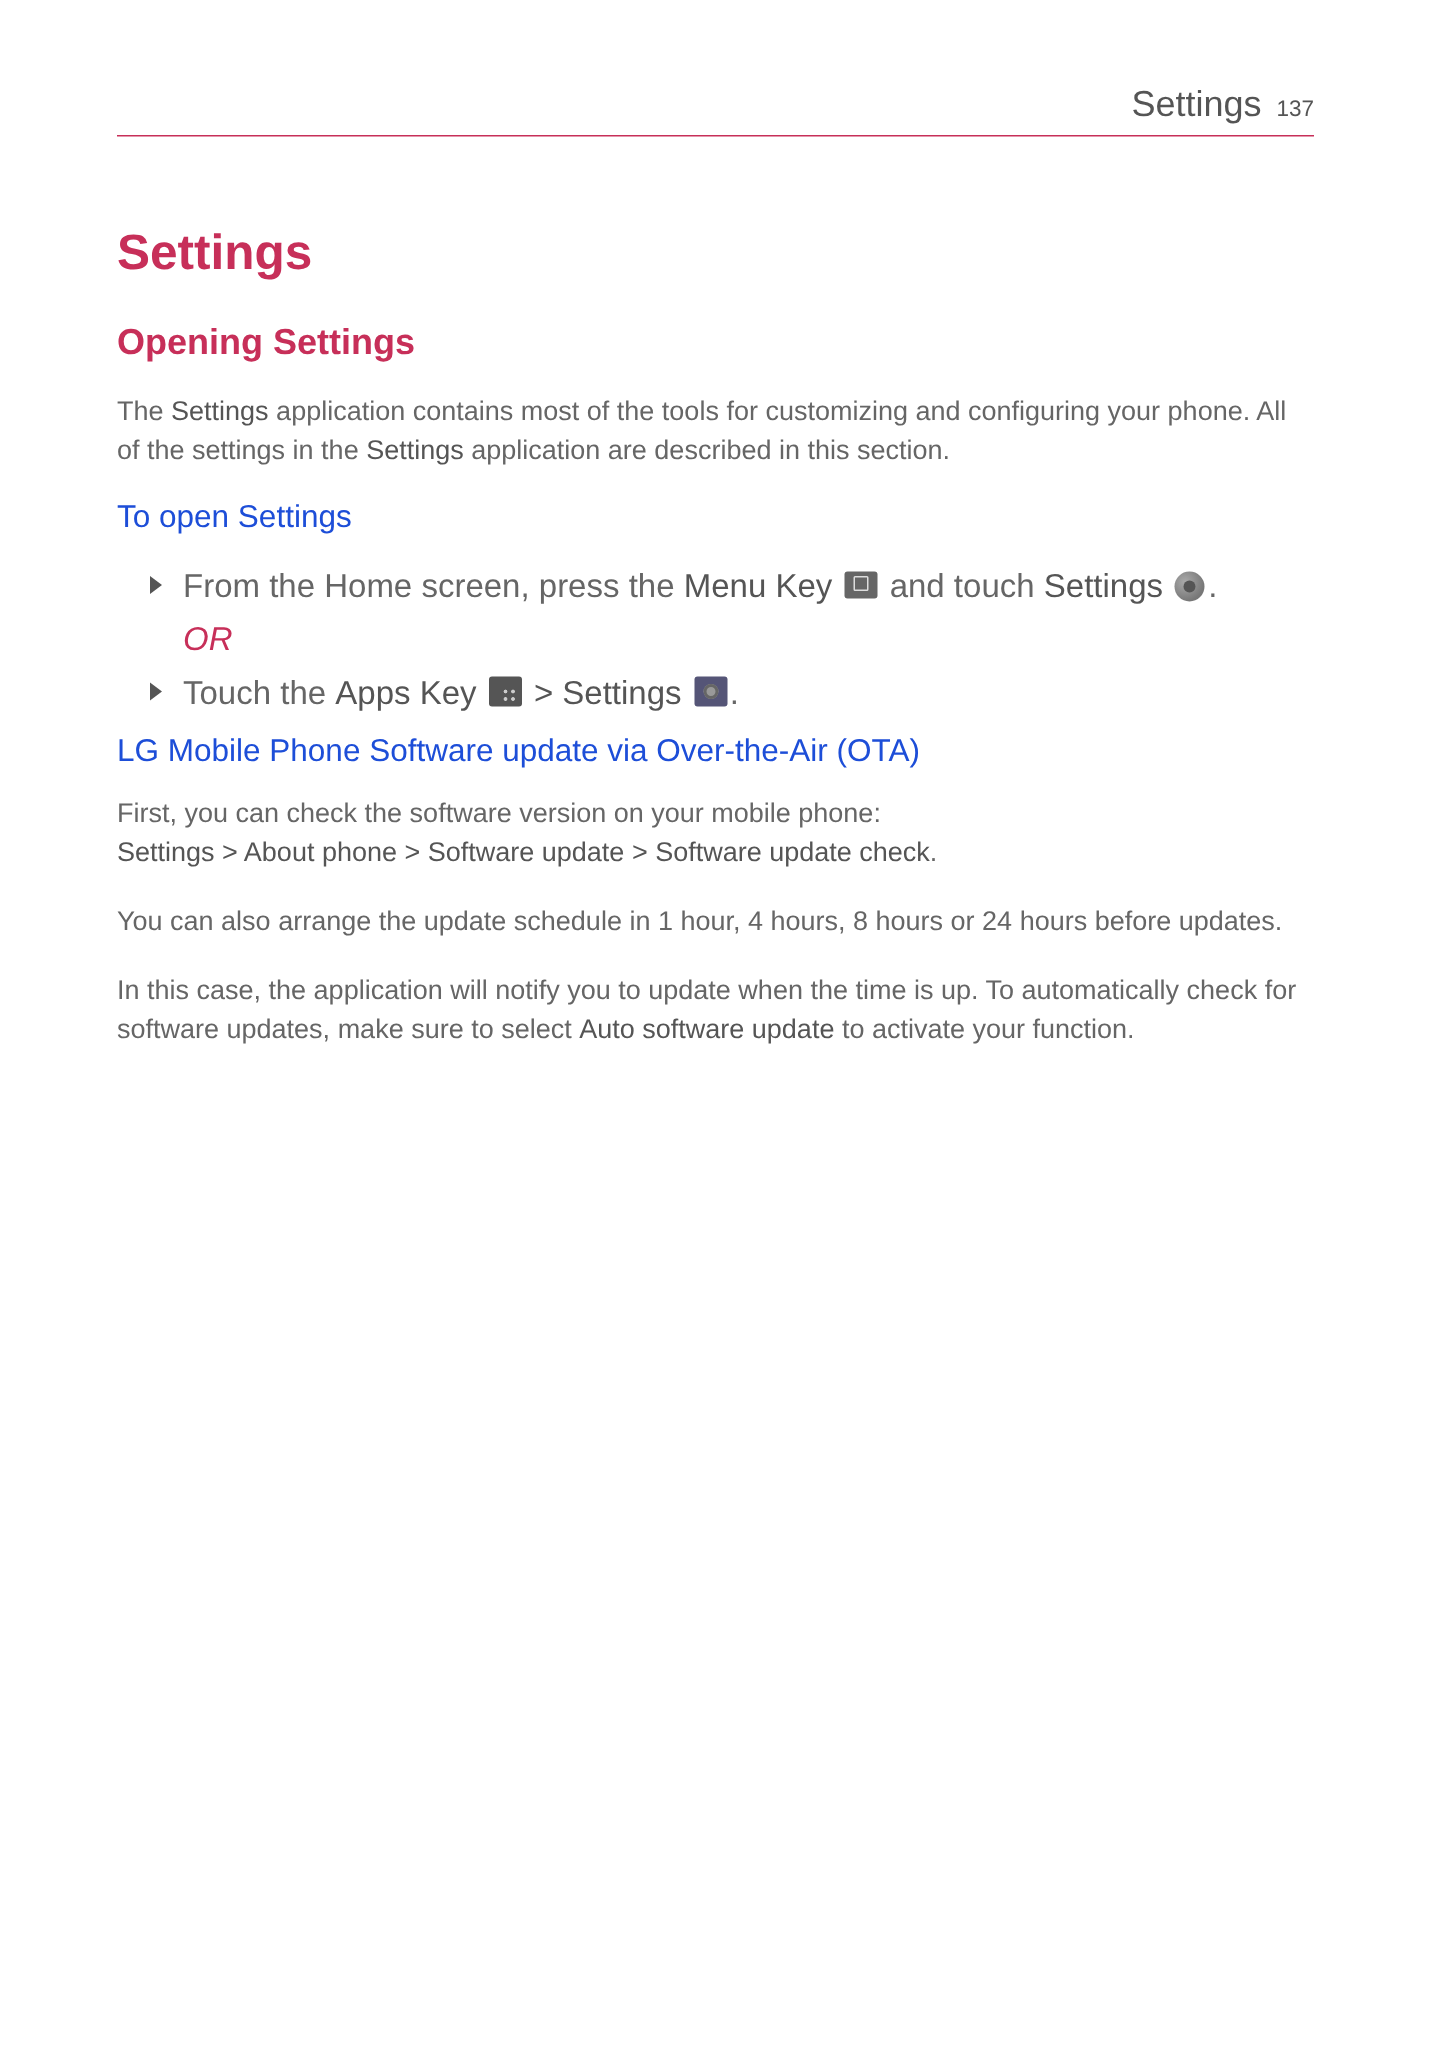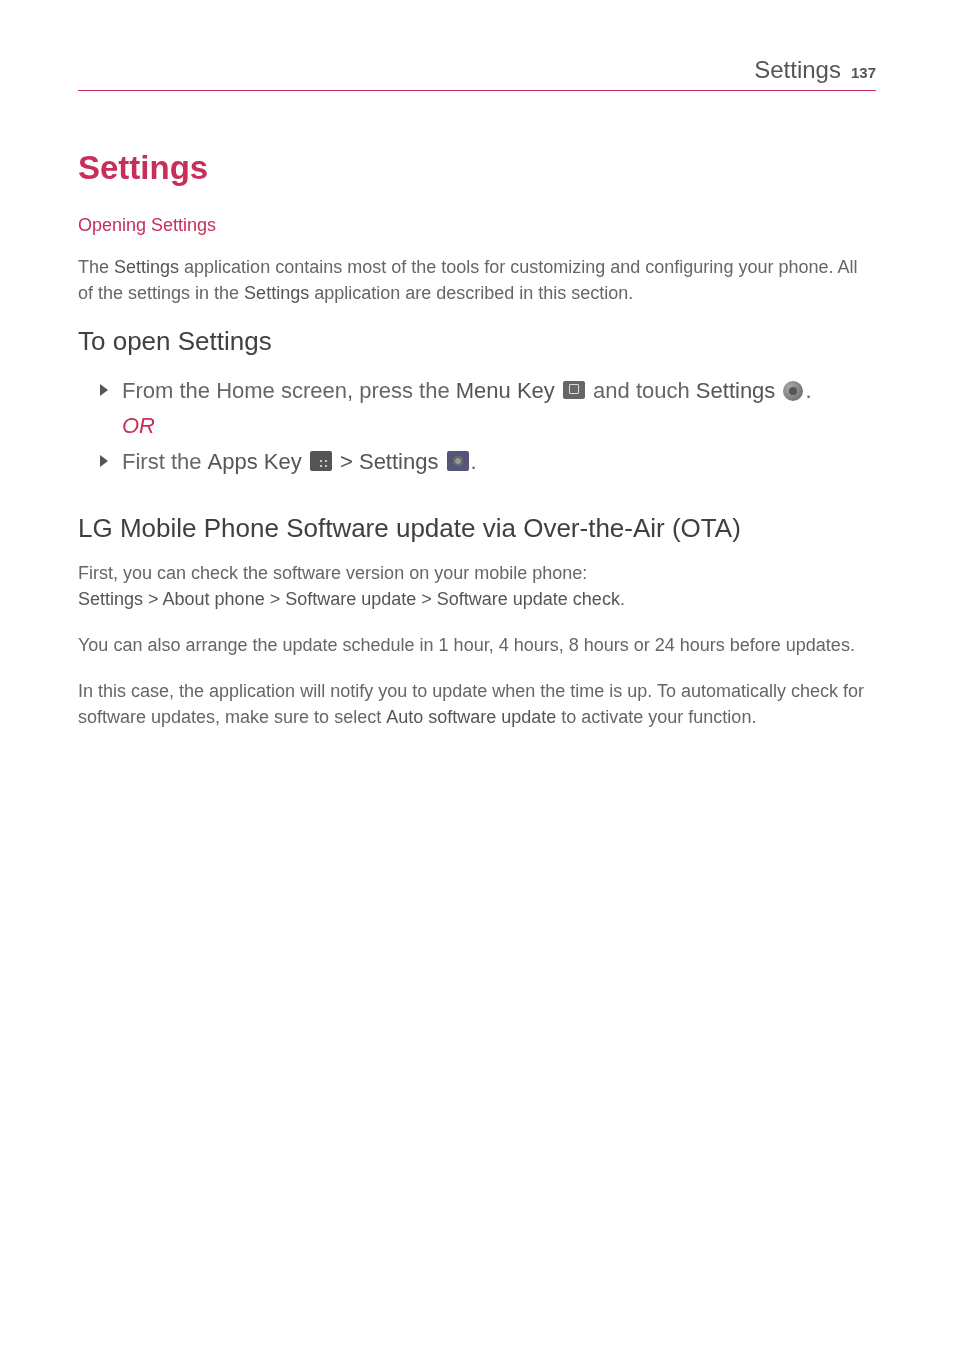--- a/index.html
+++ b/index.html
@@ -25,61 +25,61 @@
       border-bottom: 1px solid #c72f59;
     }
     .header-title {
       font-size: 24px;
       color: #555;
       font-weight: 300;
     }
     .page-num {
       font-size: 15px;
       color: #555;
-      font-weight: 700;
+      font-weight: 400;
     }
     .main {
       padding-top: 58px;
     }
     .h1 {
       font-size: 33px;
       color: #c72f59;
       font-weight: 700;
       margin-bottom: 28px;
     }
     .h2 {
-      font-size: 18px;
+      font-size: 24px;
       color: #c72f59;
-      font-weight: 400;
+      font-weight: 700;
       margin-bottom: 18px;
     }
     .h3 {
-      font-size: 26px;
-      color: #404040;
+      font-size: 21px;
+      color: #1d4ed8;
       font-weight: 400;
       margin-bottom: 16px;
     }
     .para {
       font-size: 18px;
       color: #666;
       line-height: 1.45;
       margin-bottom: 20px;
       font-weight: 300;
     }
     .bold {
       font-weight: 500;
       color: #555;
     }
     .or {
       color: #c72f59;
       font-weight: 400;
       font-style: italic;
     }
     .step-list {
-      margin-bottom: 34px;
+      margin-bottom: 10px;
       padding-left: 22px;
     }
     .step {
       font-size: 22px;
       color: #666;
       line-height: 1.6;
       font-weight: 300;
       position: relative;
       padding-left: 22px;
     }
@@ -212,21 +212,21 @@
     <div class="step">
       <span class="tri"></span>
       <span>From the Home screen, press the </span><span class="bold">Menu Key</span>
       <span class="icon icon-menu"></span><span> and touch </span><span class="bold">Settings</span>
       <span class="icon icon-settings-round"></span><span>.</span>
       <br>
       <span class="or">OR</span>
     </div>
     <div class="step">
       <span class="tri"></span>
-      <span>First the </span><span class="bold">Apps Key</span>
+      <span>Touch the </span><span class="bold">Apps Key</span>
       <span class="icon icon-apps"></span><span class="bold"> &gt; </span><span class="bold">Settings</span>
       <span class="icon icon-settings-sq"></span><span>.</span>
     </div>
   </div>
 
   <div class="h3">LG Mobile Phone Software update via Over-the-Air (OTA)</div>
 
 
   <p class="para">
     <span>First, you can check the software version on your mobile phone: </span><br><span class="bold">Settings &gt; About phone &gt; Software update &gt; Software update check</span><span>.</span>

